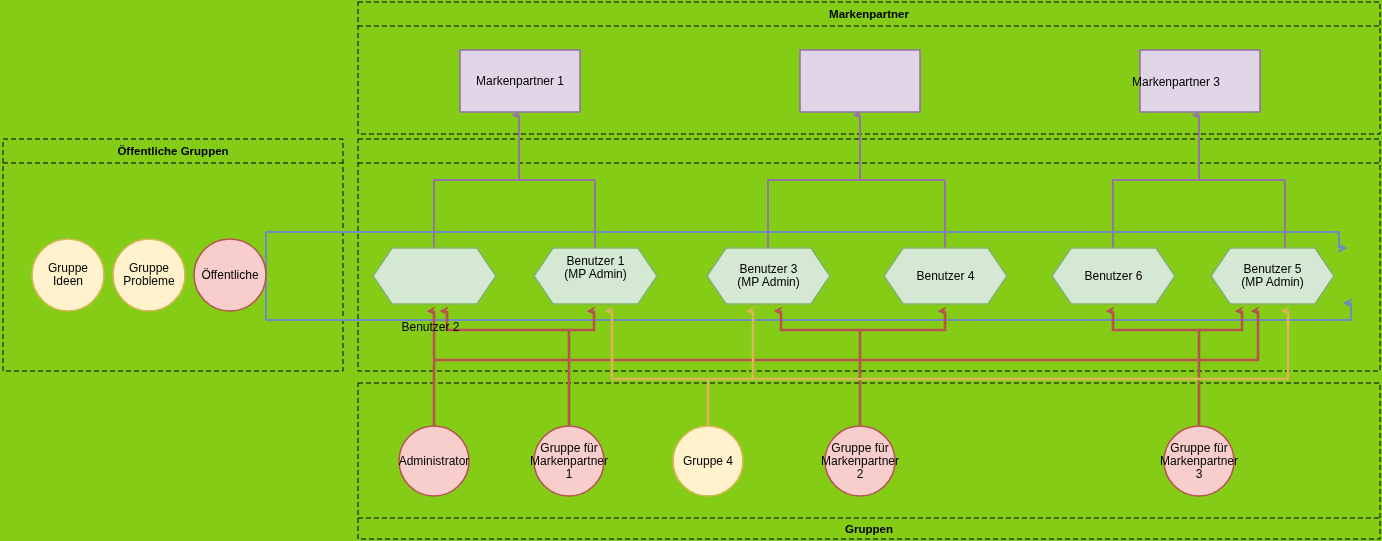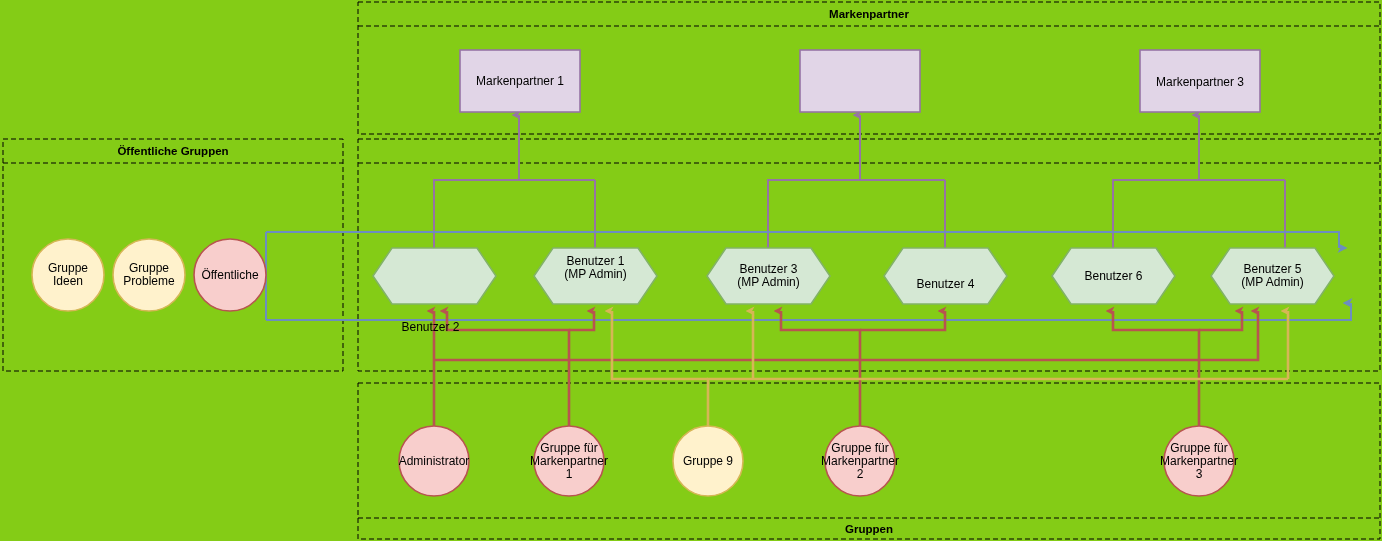--- a/index.html
+++ b/index.html
@@ -160,43 +160,43 @@
     <g>
       <circle cx="1199" cy="461" r="35" fill="#f8cecc" stroke="#b85450" stroke-width="1.6"></circle>
     </g>
   </svg>
 
   <div class="container-title" style="left:358px;top:2px;width:1022px;height:24px;">Markenpartner</div>
   <div class="container-title" style="left:3px;top:139px;width:340px;height:24px;">Öffentliche Gruppen</div>
   <div class="container-title" style="left:358px;top:518px;width:1022px;height:21px;">Gruppen</div>
 
   <div class="node-label" style="left:460px;top:50px;width:120px;height:62px;">Markenpartner 1</div>
-  <div class="node-label" style="left:1140px;top:50px;width:120px;height:64px;">Markenpartner 3</div>
+  <div class="node-label" style="left:1116px;top:50px;width:120px;height:64px;">Markenpartner 3</div>
 
   <div class="node-label" style="left:32px;top:239px;width:72px;height:72px;">Gruppe
 Ideen</div>
   <div class="node-label" style="left:113px;top:239px;width:72px;height:72px;">Gruppe
 Probleme</div>
   <div class="node-label" style="left:194px;top:239px;width:72px;height:72px;">Öffentliche</div>
 
   <div class="node-label" style="left:369px;top:248px;width:123px;height:72px;margin-top:43px;">Benutzer 2</div>
   <div class="node-label" style="left:534px;top:248px;width:123px;height:39px;text-align:center;">Benutzer 1
 (MP Admin)</div>
   <div class="node-label" style="left:707px;top:248px;width:123px;height:56px;">Benutzer 3
 (MP Admin)</div>
-  <div class="node-label" style="left:884px;top:248px;width:123px;height:72px;">Benutzer 4</div>
+  <div class="node-label" style="left:884px;top:248px;width:123px;height:56px;">Benutzer 4</div>
   <div class="node-label" style="left:1052px;top:248px;width:123px;height:56px;">Benutzer 6</div>
   <div class="node-label" style="left:1211px;top:248px;width:123px;height:56px;">Benutzer 5
 (MP Admin)</div>
 
   <div class="node-label" style="left:399px;top:426px;width:70px;height:70px;">Administrator</div>
   <div class="node-label" style="left:530px;top:426px;width:78px;height:70px;">Gruppe für
 Markenpartner
 1</div>
-  <div class="node-label" style="left:673px;top:426px;width:70px;height:70px;">Gruppe 9</div>
+  <div class="node-label" style="left:673px;top:426px;width:70px;height:70px;">Gruppe 4</div>
   <div class="node-label" style="left:821px;top:426px;width:78px;height:70px;">Gruppe für
 Markenpartner
 2</div>
   <div class="node-label" style="left:1160px;top:426px;width:78px;height:70px;">Gruppe für
 Markenpartner
 3</div>
 
 </div>
 
 </body></html>

